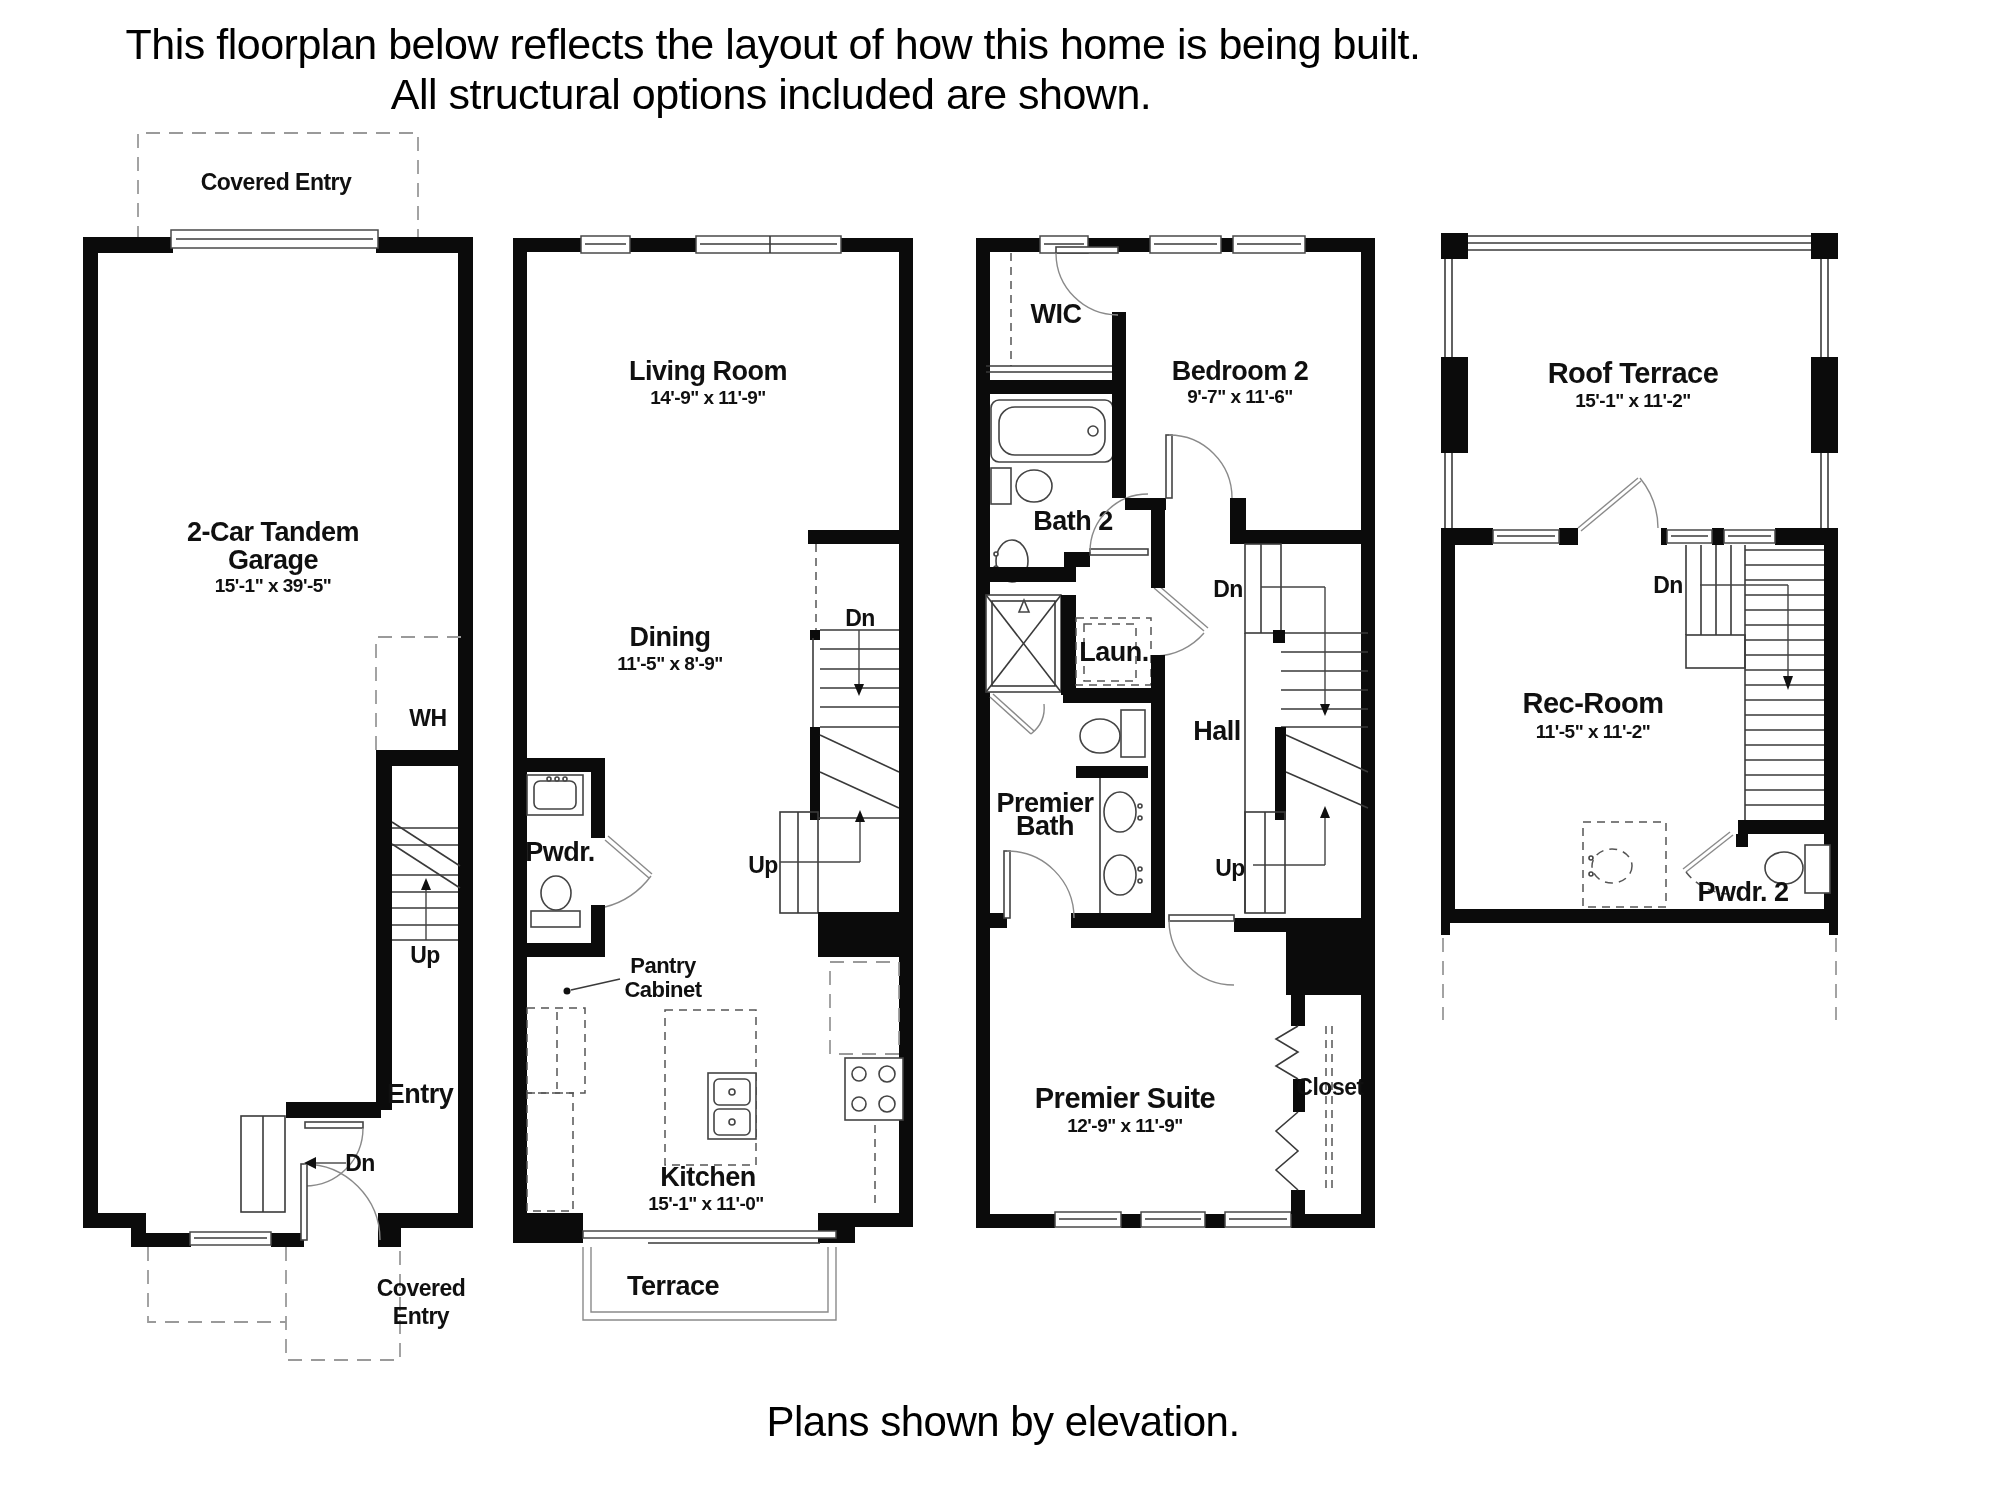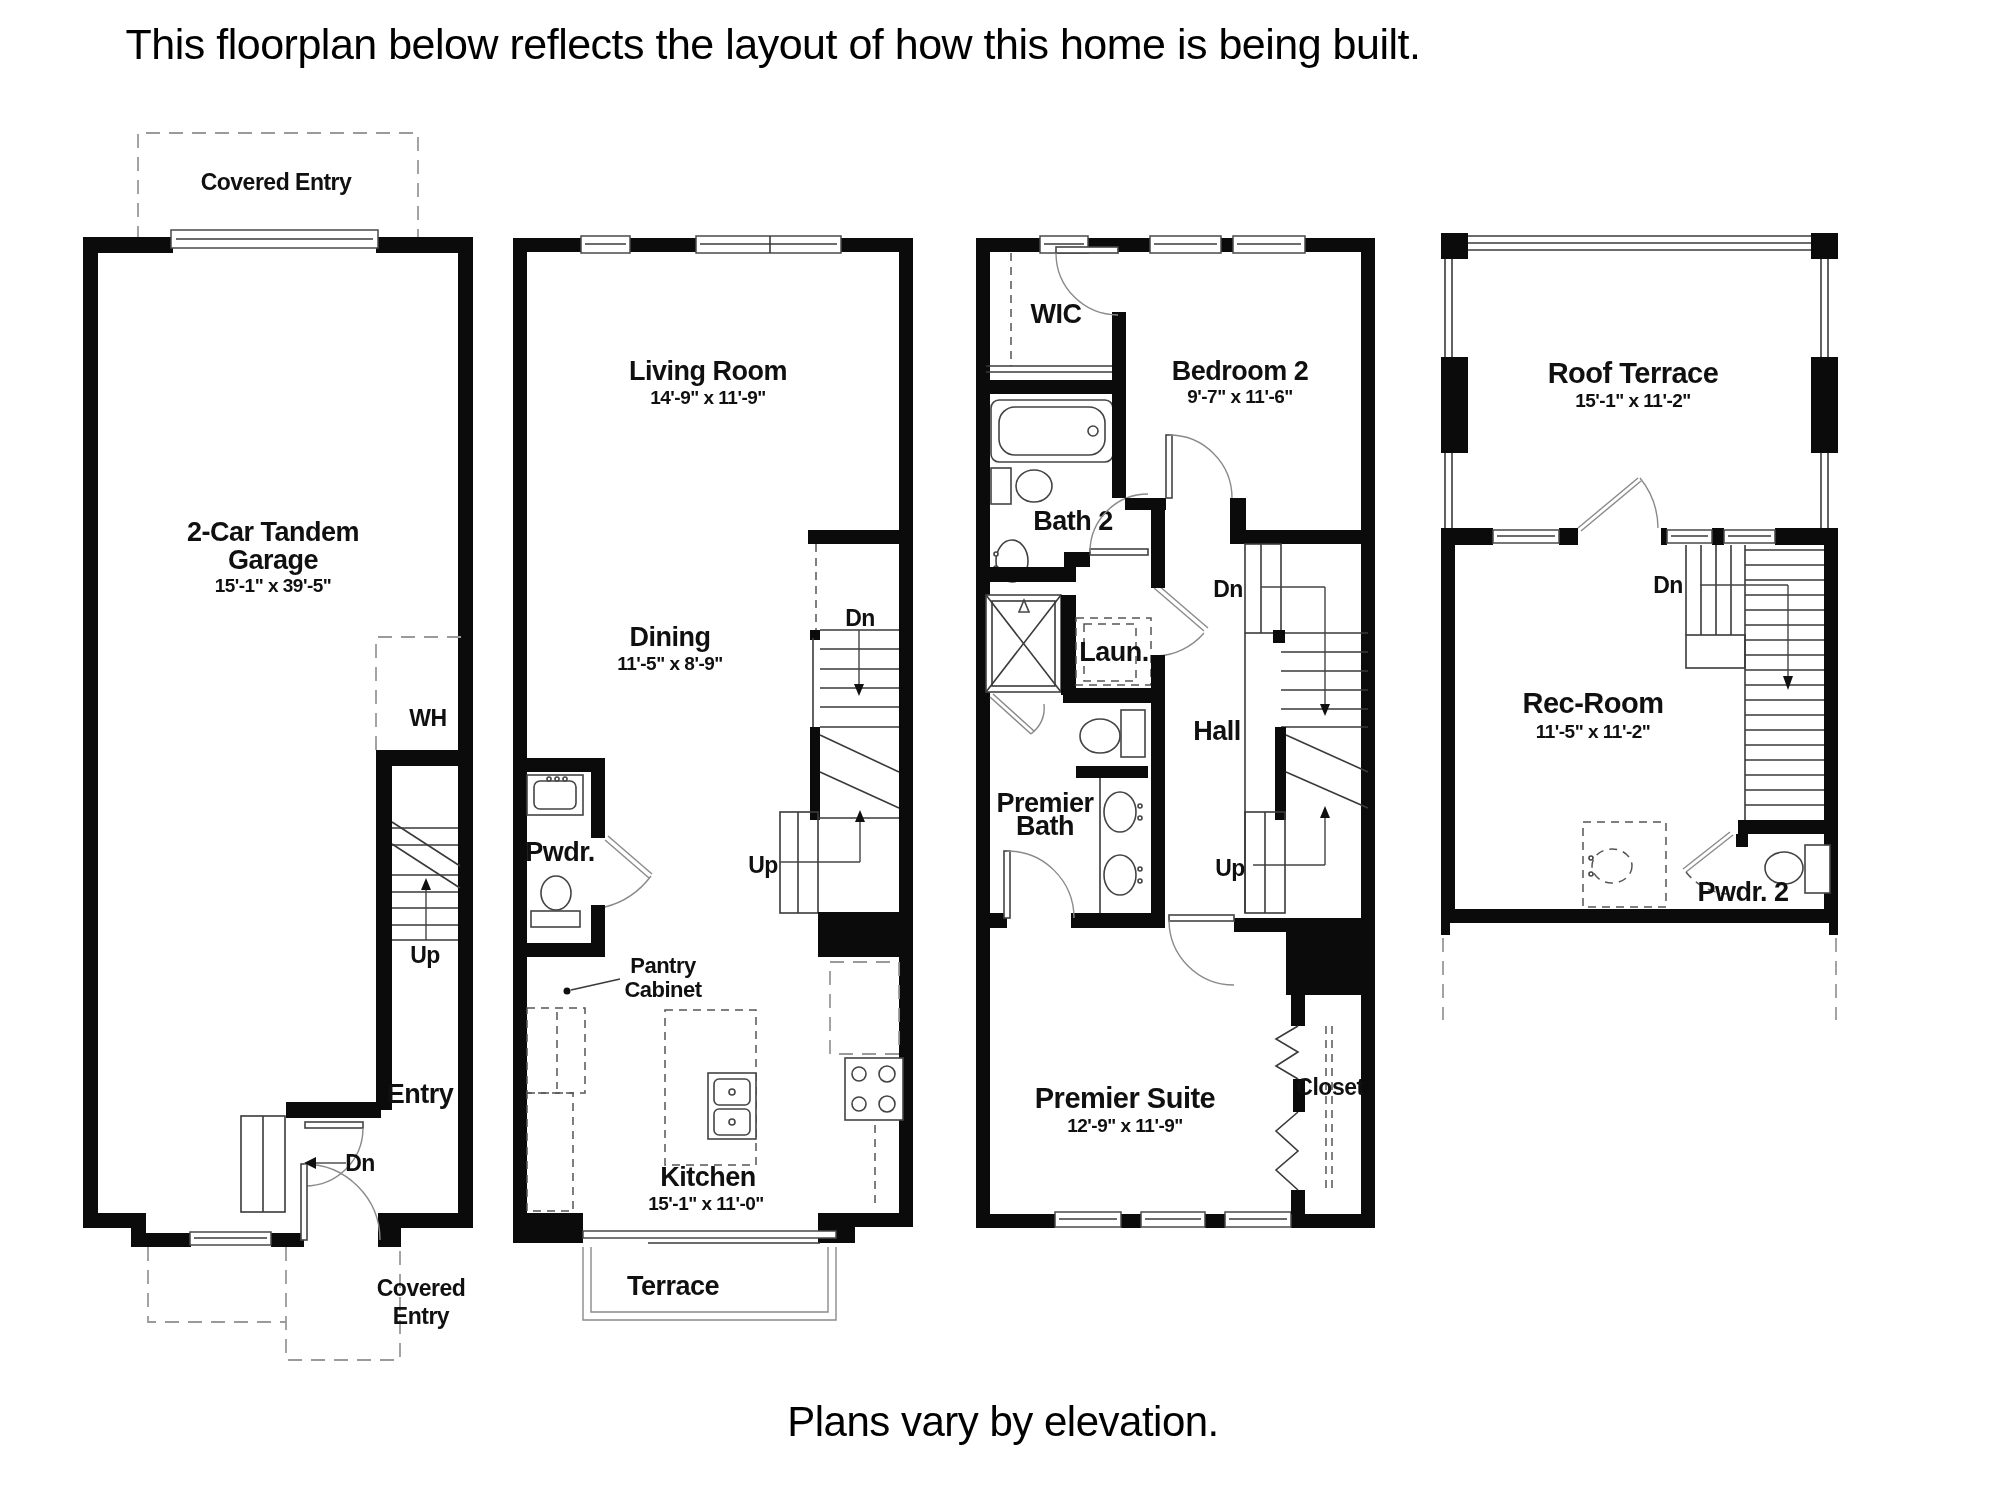--- a/index.html
+++ b/index.html
@@ -22,20 +22,21 @@
   .win{fill:#fff;stroke:#4a4a4a;stroke-width:1.5px;}
   .arrow{fill:#101010;stroke:none;}
   .pathln{fill:none;stroke:#444;stroke-width:1.4px;}
 </style>
 </head>
 <body>
 
 <div id="page">
 
   <div class="headline" style="left:765px;top:20px;">This floorplan below reflects the layout of how this home is being built.</div>
+  <div class="headline" style="left:763px;top:70px;">All structural options included are shown.</div>
 
   <svg style="left:60px;top:118px;" width="420" height="1262" viewBox="60 118 420 1262">
 
     <g>
       <path class="dash" d="M130,240 L130,133 L410,133 L410,240"></path>
       <text class="sm" x="268" y="190">Covered Entry</text>
     </g>
 
     <g>
       <rect class="wall" x="75" y="237" width="90" height="16"></rect>
@@ -459,15 +460,15 @@
       </g>
       <text class="room" x="1735" y="901">Pwdr. 2</text>
     </g>
 
     <g>
       <line class="dash" x1="1435" y1="938" x2="1435" y2="1020"></line>
       <line class="dash" x1="1828" y1="938" x2="1828" y2="1020"></line>
     </g>
   </svg>
 
-  <div class="footline" style="left:995px;top:1398px;">Plans vary by elevation.</div>
+  <div class="footline" style="left:995px;top:1398px;">Plans shown by elevation.</div>
 
 </div>
 
 </body></html>

